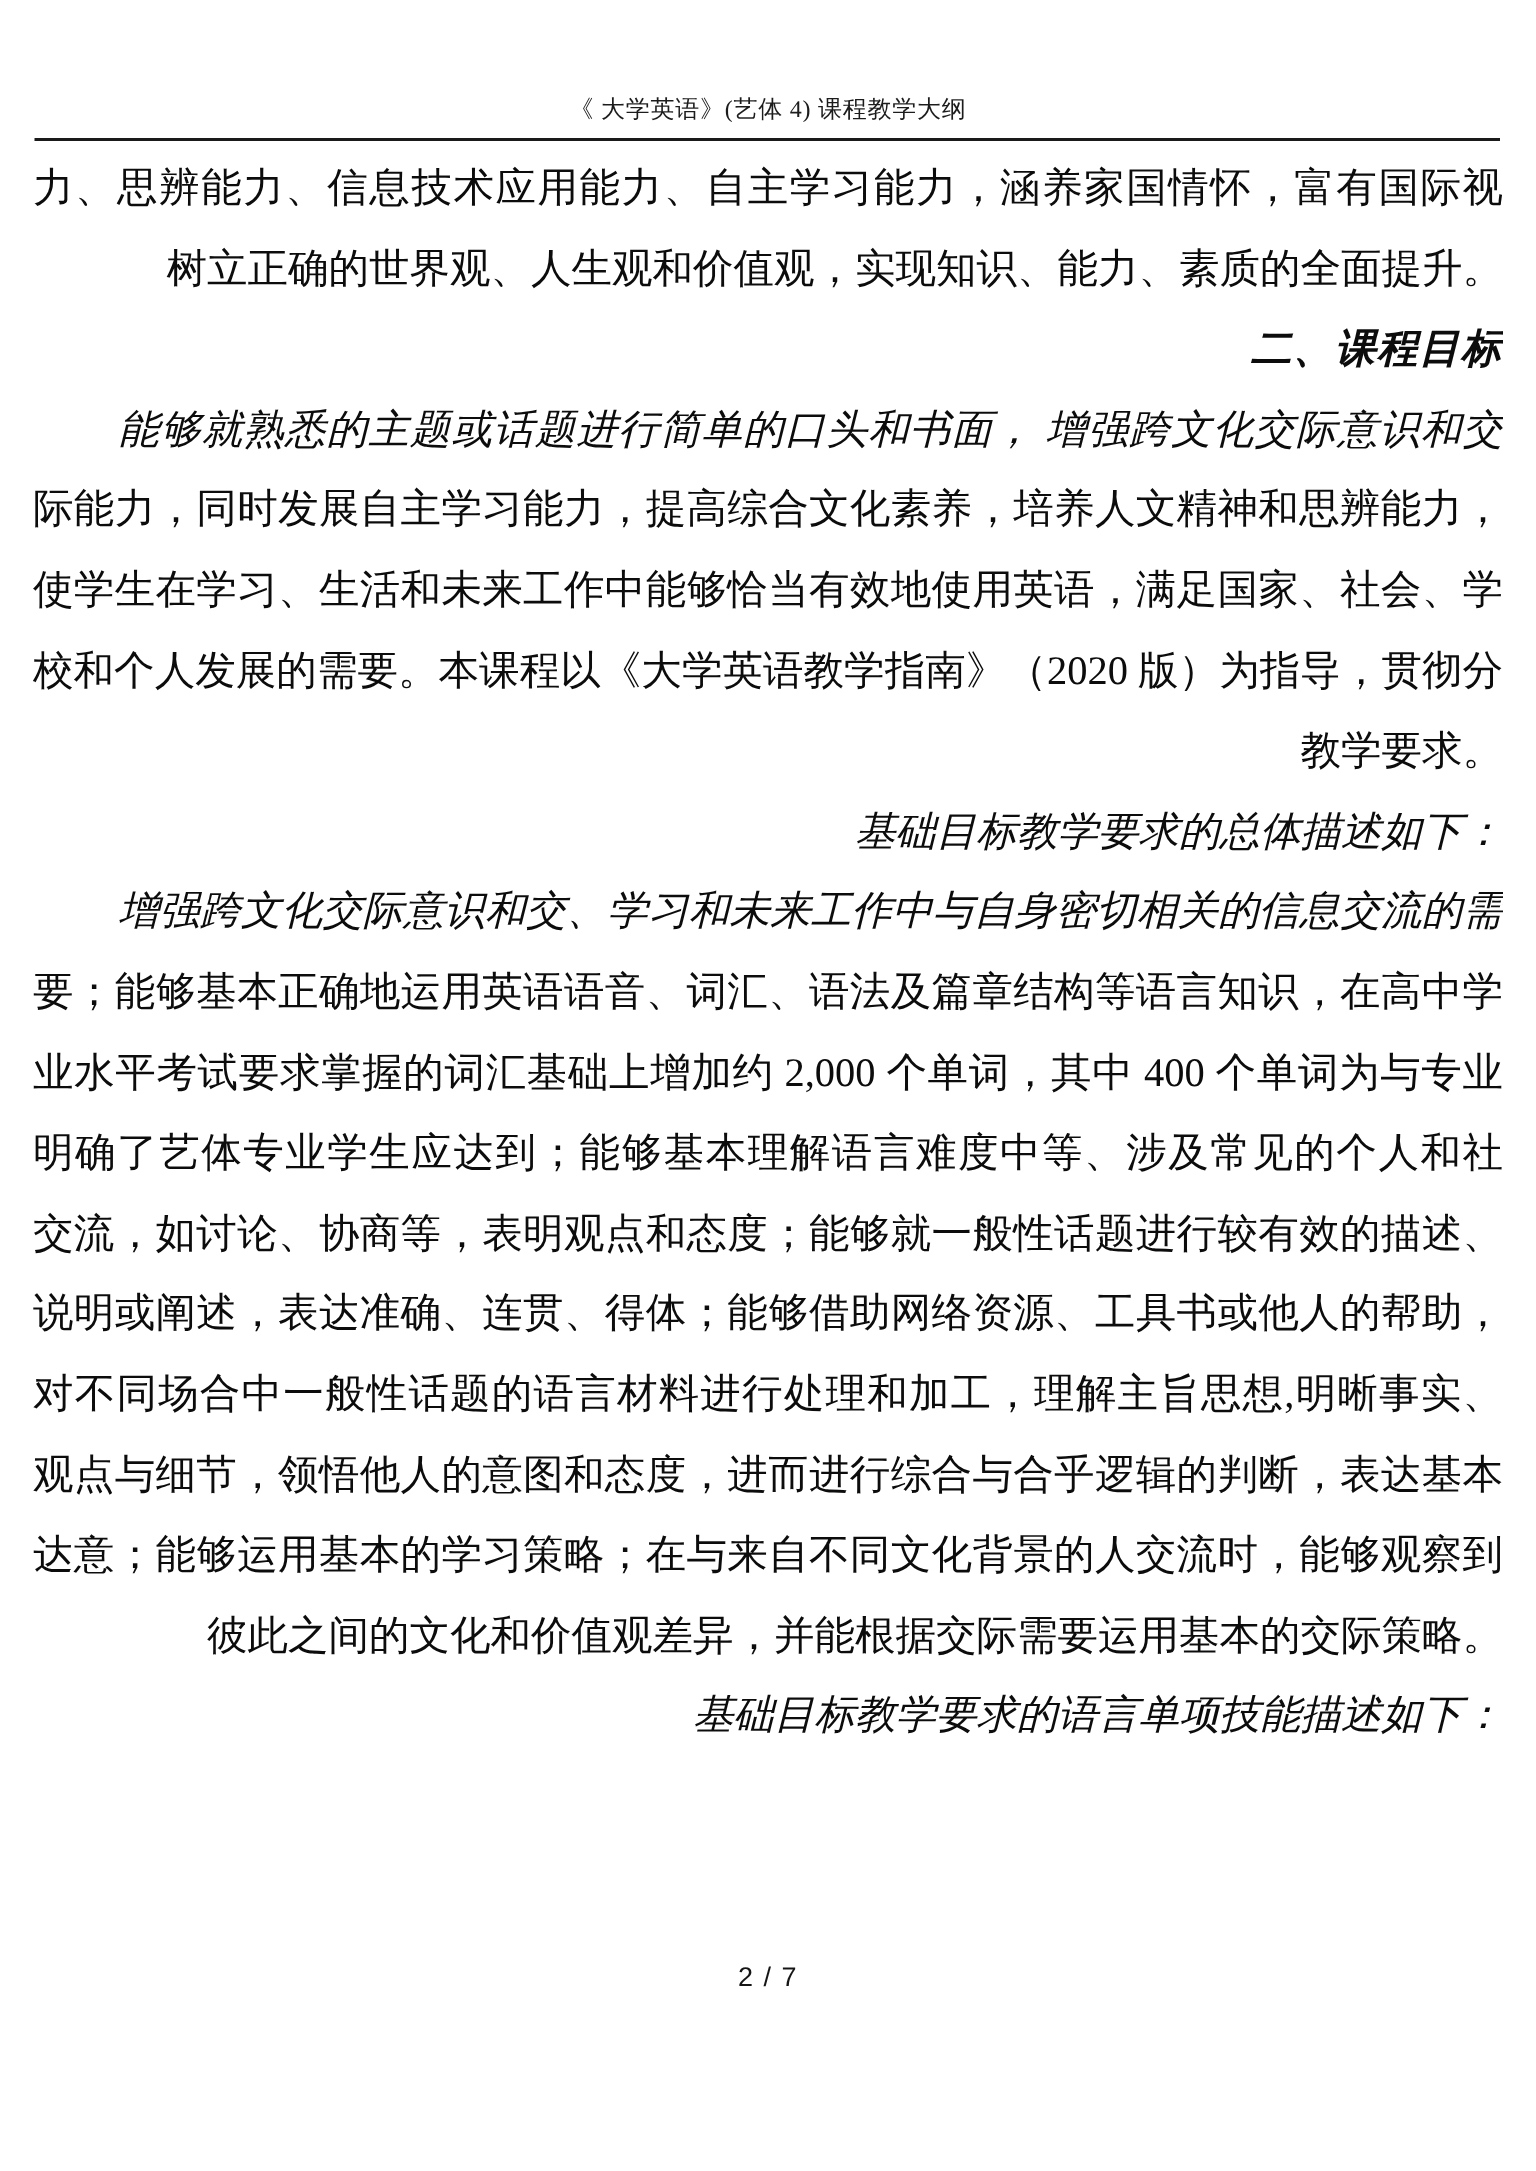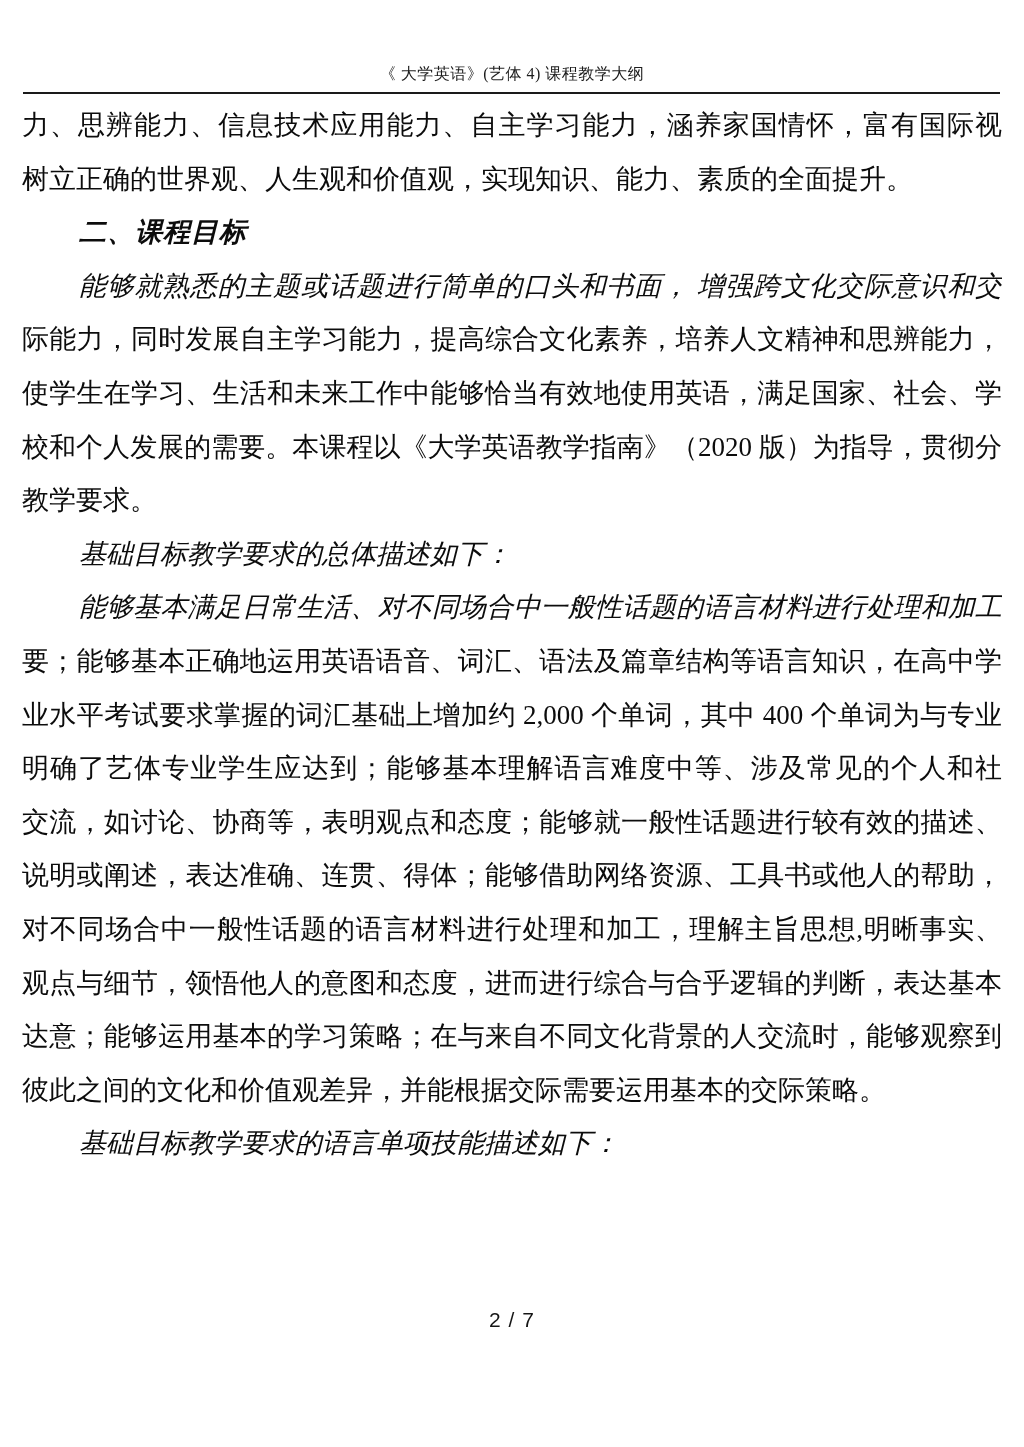--- a/index.html
+++ b/index.html
@@ -31,41 +31,42 @@
   .doc-body {
     margin: 5px 22px 0 22px;
   }
   .line {
     height: 53.6px;
     line-height: 53.6px;
     font-size: 27px;
     white-space: nowrap;
     overflow: hidden;
     color: #0c0c0c;
+    text-align: right;
   }
   .line.just {
     white-space: normal;
     text-align: justify;
     text-align-last: justify;
     text-justify: inter-character;
   }
   .line.indent { text-indent: 57px; font-style: italic; }
   .line.heading {
     font-family: "Liberation Sans", "DejaVu Sans", sans-serif;
     font-weight: bold;
     font-size: 27px;
     letter-spacing: 1px;
   }
   .footer {
     position: absolute;
     left: 0; right: 0;
     top: 1308px;
     text-align: center;
     font-family: "Liberation Sans", "DejaVu Sans", sans-serif;
-    font-size: 21px;
+    font-size: 18px;
     color: #151515;
     letter-spacing: 1px;
   }
 </style>
 </head>
 <body>
 
 <div class="page">
 
   <div class="header">
@@ -76,21 +77,21 @@
   <div class="doc-body">
       <div class="line just">力、思辨能力、信息技术应用能力、自主学习能力，涵养家国情怀，富有国际视野，</div>
       <div class="line">树立正确的世界观、人生观和价值观，实现知识、能力、素质的全面提升。</div>
       <div class="line heading indent">二、课程目标</div>
       <div class="line indent just">能够就熟悉的主题或话题进行简单的口头和书面， 增强跨文化交际意识和交</div>
       <div class="line just">际能力，同时发展自主学习能力，提高综合文化素养，培养人文精神和思辨能力，</div>
       <div class="line just">使学生在学习、生活和未来工作中能够恰当有效地使用英语，满足国家、社会、学</div>
       <div class="line just">校和个人发展的需要。本课程以《大学英语教学指南》（2020 版）为指导，贯彻分</div>
       <div class="line">教学要求。</div>
       <div class="line indent">基础目标教学要求的总体描述如下：</div>
-      <div class="line indent just">能够基本满足日常生活、对不同场合中一般性话题的语言材料进行处理和加工</div>
+      <div class="line indent just">增强跨文化交际意识和交、学习和未来工作中与自身密切相关的信息交流的需</div>
       <div class="line just">要；能够基本正确地运用英语语音、词汇、语法及篇章结构等语言知识，在高中学</div>
       <div class="line just">业水平考试要求掌握的词汇基础上增加约 2,000 个单词，其中 400 个单词为与专业</div>
       <div class="line just">明确了艺体专业学生应达到；能够基本理解语言难度中等、涉及常见的个人和社</div>
       <div class="line just">交流，如讨论、协商等，表明观点和态度；能够就一般性话题进行较有效的描述、</div>
       <div class="line just">说明或阐述，表达准确、连贯、得体；能够借助网络资源、工具书或他人的帮助，</div>
       <div class="line just">对不同场合中一般性话题的语言材料进行处理和加工，理解主旨思想,明晰事实、</div>
       <div class="line just">观点与细节，领悟他人的意图和态度，进而进行综合与合乎逻辑的判断，表达基本</div>
       <div class="line just">达意；能够运用基本的学习策略；在与来自不同文化背景的人交流时，能够观察到</div>
       <div class="line">彼此之间的文化和价值观差异，并能根据交际需要运用基本的交际策略。</div>
       <div class="line indent">基础目标教学要求的语言单项技能描述如下：</div>

